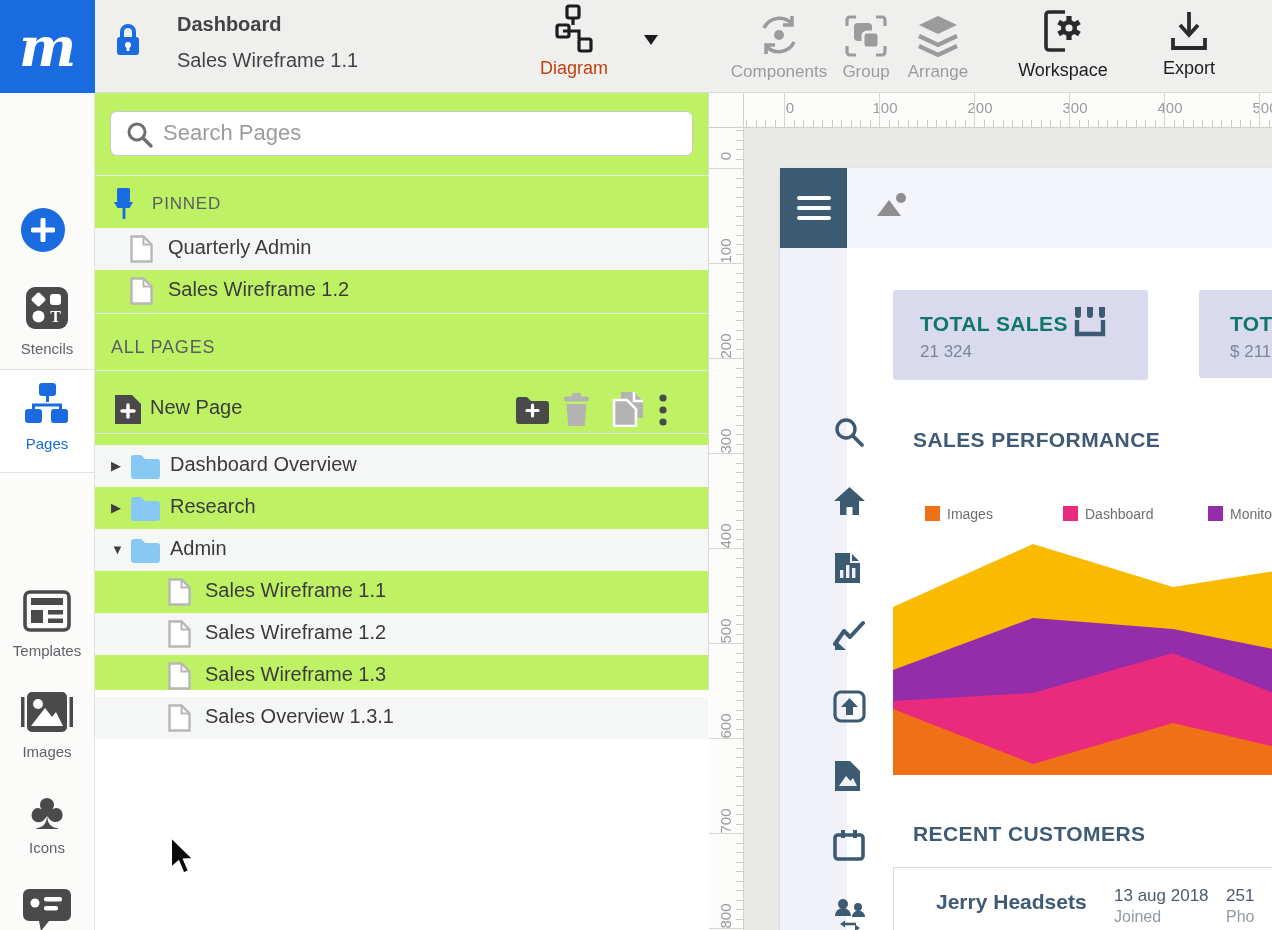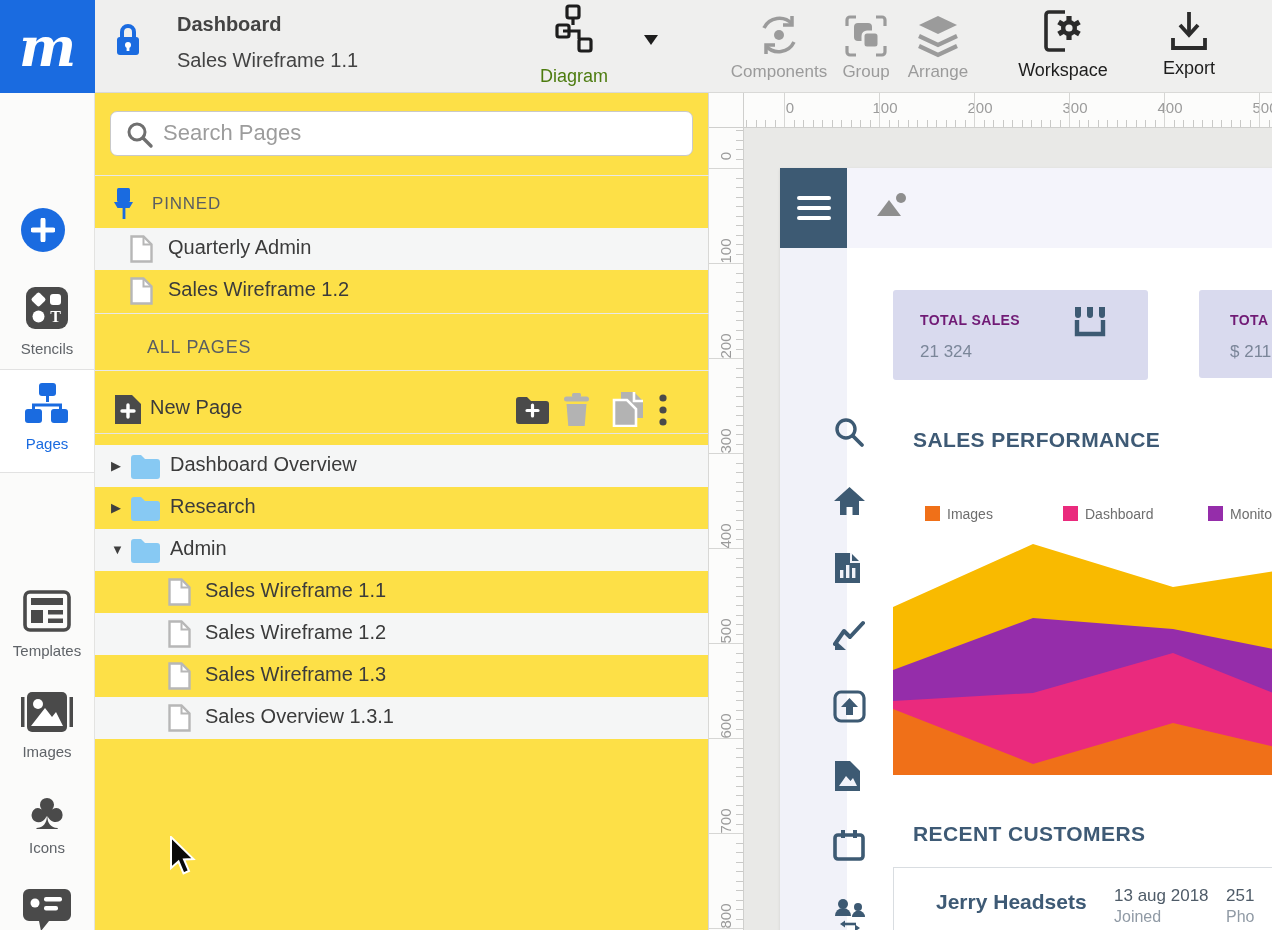--- a/index.html
+++ b/index.html
@@ -15,21 +15,21 @@
   .tb-muted .tb-label { color:#9b9b9b; }
   .tb-muted svg { color:#9b9b9b; }
   
   #rail { position:absolute; left:0; top:93px; width:95px; height:837px; background:#fbfbfa; border-right:1px solid #e3e3e1; z-index:20; }
   .rail-item { position:absolute; left:0; width:94px; text-align:center; color:#4a4a4a; }
   .rail-label { font-size:15px; color:#5f6368; margin-top:6px; }
   .rail-active { background:#fff; border-top:1px solid #e2e2e2; border-bottom:1px solid #e2e2e2; }
   .rail-active .rail-label { color:#1a6be0; }
   #plus-btn { position:absolute; left:21px; top:115px; width:44px; height:44px; border-radius:50%; background:#1a6be0; color:#fff; display:flex; align-items:center; justify-content:center; }
   
-  #pages-panel { position:absolute; left:95px; top:93px; width:614px; height:837px; background:#fde047; border-right:1px solid #d8d8d6; z-index:20; }
+  #pages-panel { position:absolute; left:95px; top:93px; width:614px; height:597px; background:#bef264; border-right:1px solid #d8d8d6; z-index:20; }
   #search-box { position:absolute; left:15px; top:18px; width:583px; height:45px; border:1.5px solid #c9c9c9; border-radius:7px; background:#fff; }
   #search-box input { position:absolute; left:52px; top:0; width:520px; height:42px; border:none; outline:none; font-size:22px; color:#555; background:transparent; font-family:"Liberation Sans",sans-serif; }
   #search-box input::placeholder { color:#9c9c9c; }
   .panel-divider { position:absolute; left:0; width:614px; height:1px; background:#e8e8e8; }
   .section-header { position:absolute; font-size:17px; letter-spacing:0.8px; color:#5a5e62; }
   .page-row { position:absolute; left:0; width:613px; height:42px; }
   .row-stripe { background:#f5f6f6; }
   .page-row .doc-ic { position:absolute; left:35px; top:7px; }
   .page-row .row-label { position:absolute; left:73px; top:8px; font-size:20px; color:#3b3b3b; }
   .tree-caret { position:absolute; left:16px; top:13px; font-size:13px; color:#3f3f3f; }
@@ -47,21 +47,21 @@
   .tick-label { position:absolute; font-size:15px; color:#9b9b9b; white-space:nowrap; }
   
   #canvas { position:absolute; left:744px; top:128px; width:528px; height:802px; background:#e9e9e7; overflow:hidden; z-index:10; }
   #wf-page { position:absolute; left:36px; top:40px; width:600px; height:900px; background:#fff; box-shadow:0 1px 3px rgba(0,0,0,0.10); }
   #wf-hamburger { position:absolute; left:36px; top:40px; width:67px; height:80px; background:#3d5a73; display:flex; flex-direction:column; align-items:center; justify-content:center; gap:6px; }
   #wf-hamburger .bar { width:34px; height:4px; border-radius:2px; background:#fff; }
   #wf-headerbar { position:absolute; left:103px; top:40px; width:533px; height:80px; background:#f4f4fb; }
   #wf-sidebar { position:absolute; left:36px; top:120px; width:67px; height:682px; background:#f1f2f9; }
   .wf-sb-icon { position:absolute; left:53px; color:#3d5a73; }
   .stat-card { position:absolute; background:#d9daee; border-radius:3px; }
-  .stat-title { position:absolute; left:27px; top:22px; font-size:14px; font-weight:600; letter-spacing:0.4px; color:#701a75; white-space:nowrap; }
+  .stat-title { position:absolute; left:27px; top:22px; font-size:21px; font-weight:600; letter-spacing:0.4px; color:#0f766e; white-space:nowrap; }
   .stat-value { position:absolute; left:27px; top:52px; font-size:17px; color:#7b8699; white-space:nowrap; }
   .wf-heading { position:absolute; font-size:21px; font-weight:600; letter-spacing:0.4px; color:#3e5a75; white-space:nowrap; }
   .legend-item { position:absolute; top:378px; height:16px; }
   .legend-swatch { position:absolute; left:0; top:0; width:15px; height:15px; }
   .legend-label { position:absolute; left:22px; top:0; font-size:14px; color:#6e6e6e; white-space:nowrap; }
   #cust-card { position:absolute; left:149px; top:739px; width:430px; height:200px; background:#fff; border:1px solid #d9dde1; }
   #cust-name { position:absolute; left:42px; top:22px; font-size:21px; font-weight:600; color:#3e5a75; white-space:nowrap; }
   .cust-col-value { font-size:17px; color:#4e5b68; white-space:nowrap; }
   .cust-col-label { font-size:16px; color:#909aa5; margin-top:2px; white-space:nowrap; }
   #area-chart { position:absolute; left:0; top:0; pointer-events:none; }
@@ -87,21 +87,21 @@
     <span>
       <svg width="50" height="50" viewBox="0 0 50 50" style="color:#1d1d1d">
           <g fill="none" stroke="currentColor" stroke-width="3.2">
             <rect x="18" y="2" width="12" height="12" rx="2"></rect>
             <rect x="8" y="21" width="12" height="12" rx="2"></rect>
             <rect x="30" y="35" width="12" height="12" rx="2"></rect>
             <path d="M24 14v7M20 27h-6v0M20 27h10v8"></path>
           </g>
         </svg>
     </span>
-    <div class="tb-label" style="font-size:18px;color:#4d7c0f;margin-top:8px;">Diagram</div>
+    <div class="tb-label" style="font-size:18px;color:#c2410c;">Diagram</div>
   </div>
   <span class="abs" style="left:643px;top:33px;">
     <svg width="16" height="14" viewBox="0 0 16 14">
         <path d="M1 2 L15 2 8 12 Z" fill="#1d1d1d"></path>
       </svg>
   </span>
 
   <div class="tb-item tb-muted" style="left:717px;top:12px;width:124px;">
     <span>
       <svg width="46" height="46" viewBox="0 0 46 46" style="color:#9b9b9b">
@@ -285,21 +285,21 @@
   </div>
   <div class="page-row" style="top:177px;">
     <span class="doc-ic"><svg width="23" height="28" viewBox="0 0 23 28">
           <path d="M1.5 1.5 h12 l8 8 v17 h-20 Z" fill="#fff" stroke="#b7b7b7" stroke-width="2.4"></path>
           <path d="M13.5 1.5 v8 h8" fill="none" stroke="#b7b7b7" stroke-width="2"></path>
         </svg></span>
     <span class="row-label">Sales Wireframe 1.2</span>
   </div>
   <div class="panel-divider" style="top:220px;"></div>
 
-  <div class="section-header" style="left:16px;top:244px;font-size:18px;margin-left:36px;">ALL PAGES</div>
+  <div class="section-header" style="left:16px;top:244px;font-size:18px;">ALL PAGES</div>
   <div class="panel-divider" style="top:277px;"></div>
 
   <div id="newpage-row">
     <span class="abs" style="left:18px;top:8px;">
       <svg width="30" height="33" viewBox="0 0 30 33">
           <path d="M2 2 h17 l9 9 v20 h-26 Z" fill="#4a4a4a"></path>
           <path d="M15 12 v12 M9 18 h12" stroke="#fff" stroke-width="3.4" stroke-linecap="round"></path>
         </svg>
     </span>
     <span class="row-label">New Page</span>

